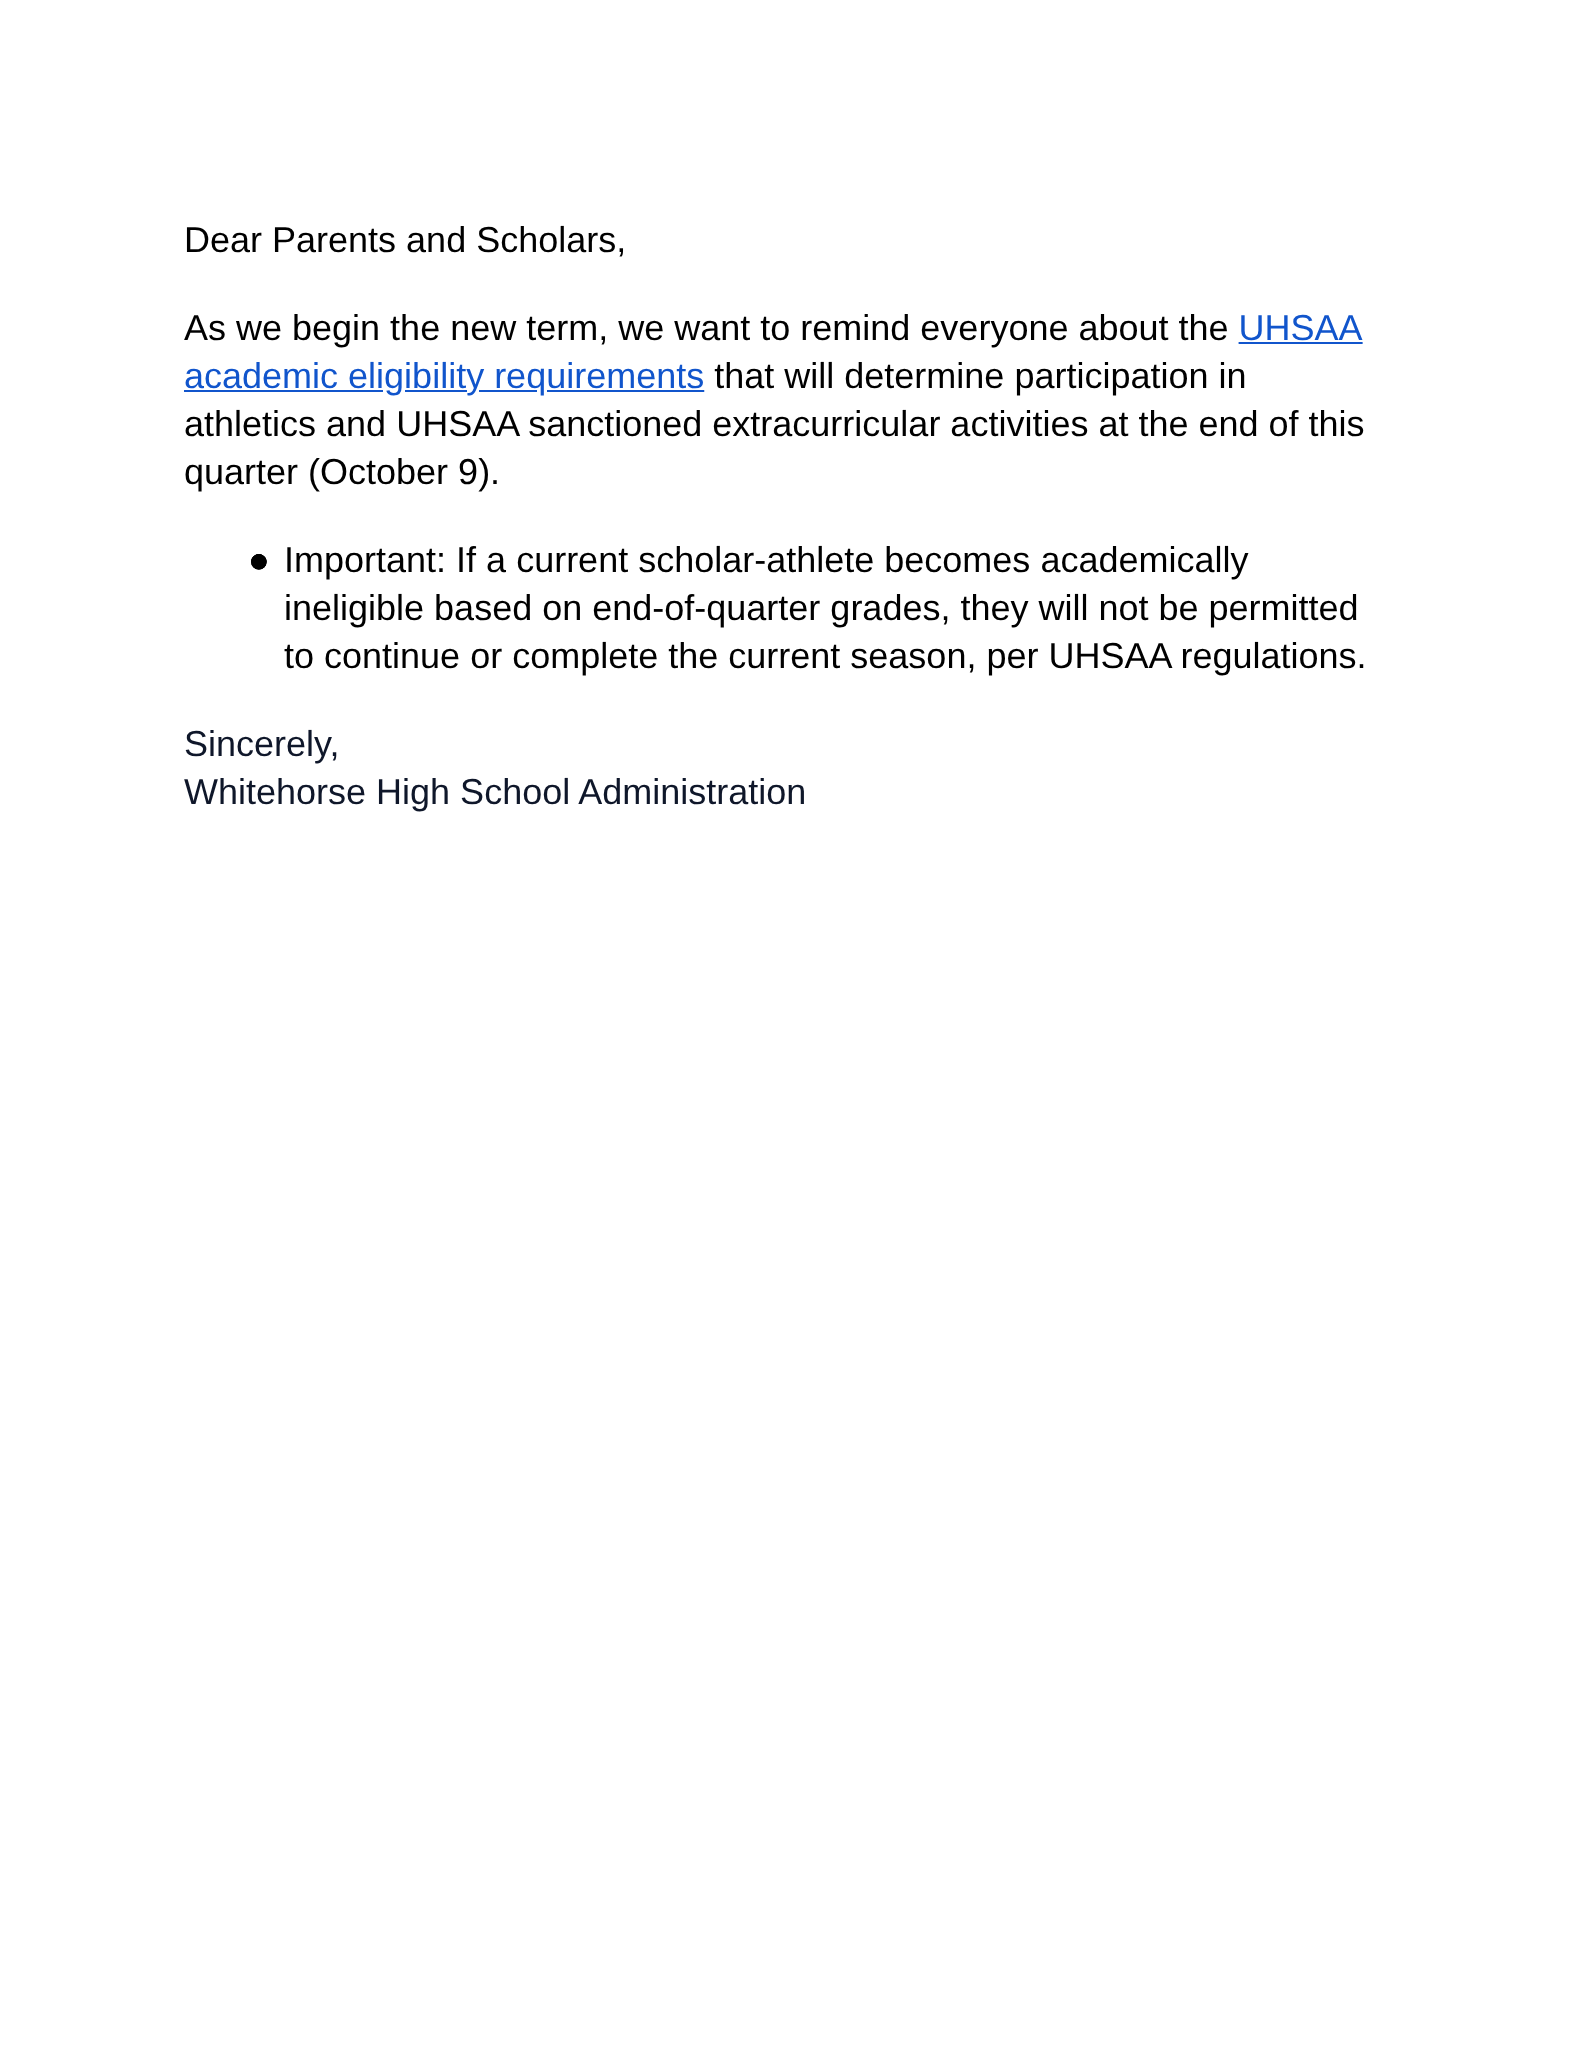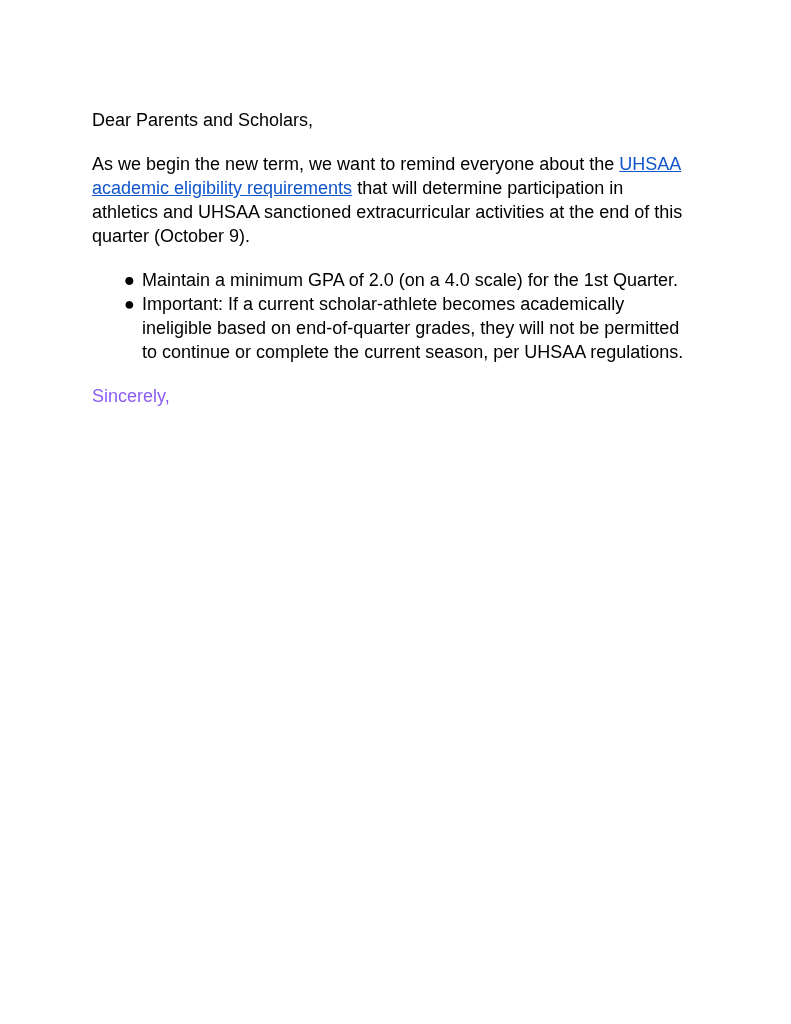--- a/index.html
+++ b/index.html
@@ -61,48 +61,50 @@
     line-height: 24px;
     font-size: 18px;
     color: #000000;
   }
   .strong-lead {
     font-weight: normal;
   }
   .signature-line {
     font-size: 18px;
     line-height: 24px;
-    color: #8b5cf6;
+    color: #0f172a;
   }
 </style>
 </head>
 <body>
 
 <div class="page">
   <div class="letter-body">
 
     <p class="block">Dear Parents and Scholars,</p>
 
     <p class="block"><span>As we begin the new term, we want to remind everyone about the </span><a class="doc-link" href="#">UHSAA academic eligibility requirements</a><span> that will determine participation in athletics and UHSAA sanctioned extracurricular activities at the end of this quarter (October 9).</span></p>
 
 
     <ul class="requirements">
       <li>
         <span class="bullet-marker">●</span>
       </li>
       <li>
         <span class="bullet-marker">●</span>
-        <span>Maintain a minimum GPA of 2.0 (on a 4.0 scale) for the 1st Quarter.</span>
       </li>
       <li>
         <span class="bullet-marker">●</span>
         <span class="strong-lead">Important:</span><span> If a current scholar-athlete becomes academically ineligible based on end-of-quarter grades, they will not be permitted to continue or complete the current season, per UHSAA regulations.</span>
       </li>
     </ul>
 
 
 
     <p class="block tight-pair">
       <span class="signature-line">Sincerely,</span>
     </p>
+    <p class="block">
+      <span class="signature-line">Whitehorse High School Administration</span>
+    </p>
 
   </div>
 </div>
 
 </body></html>

